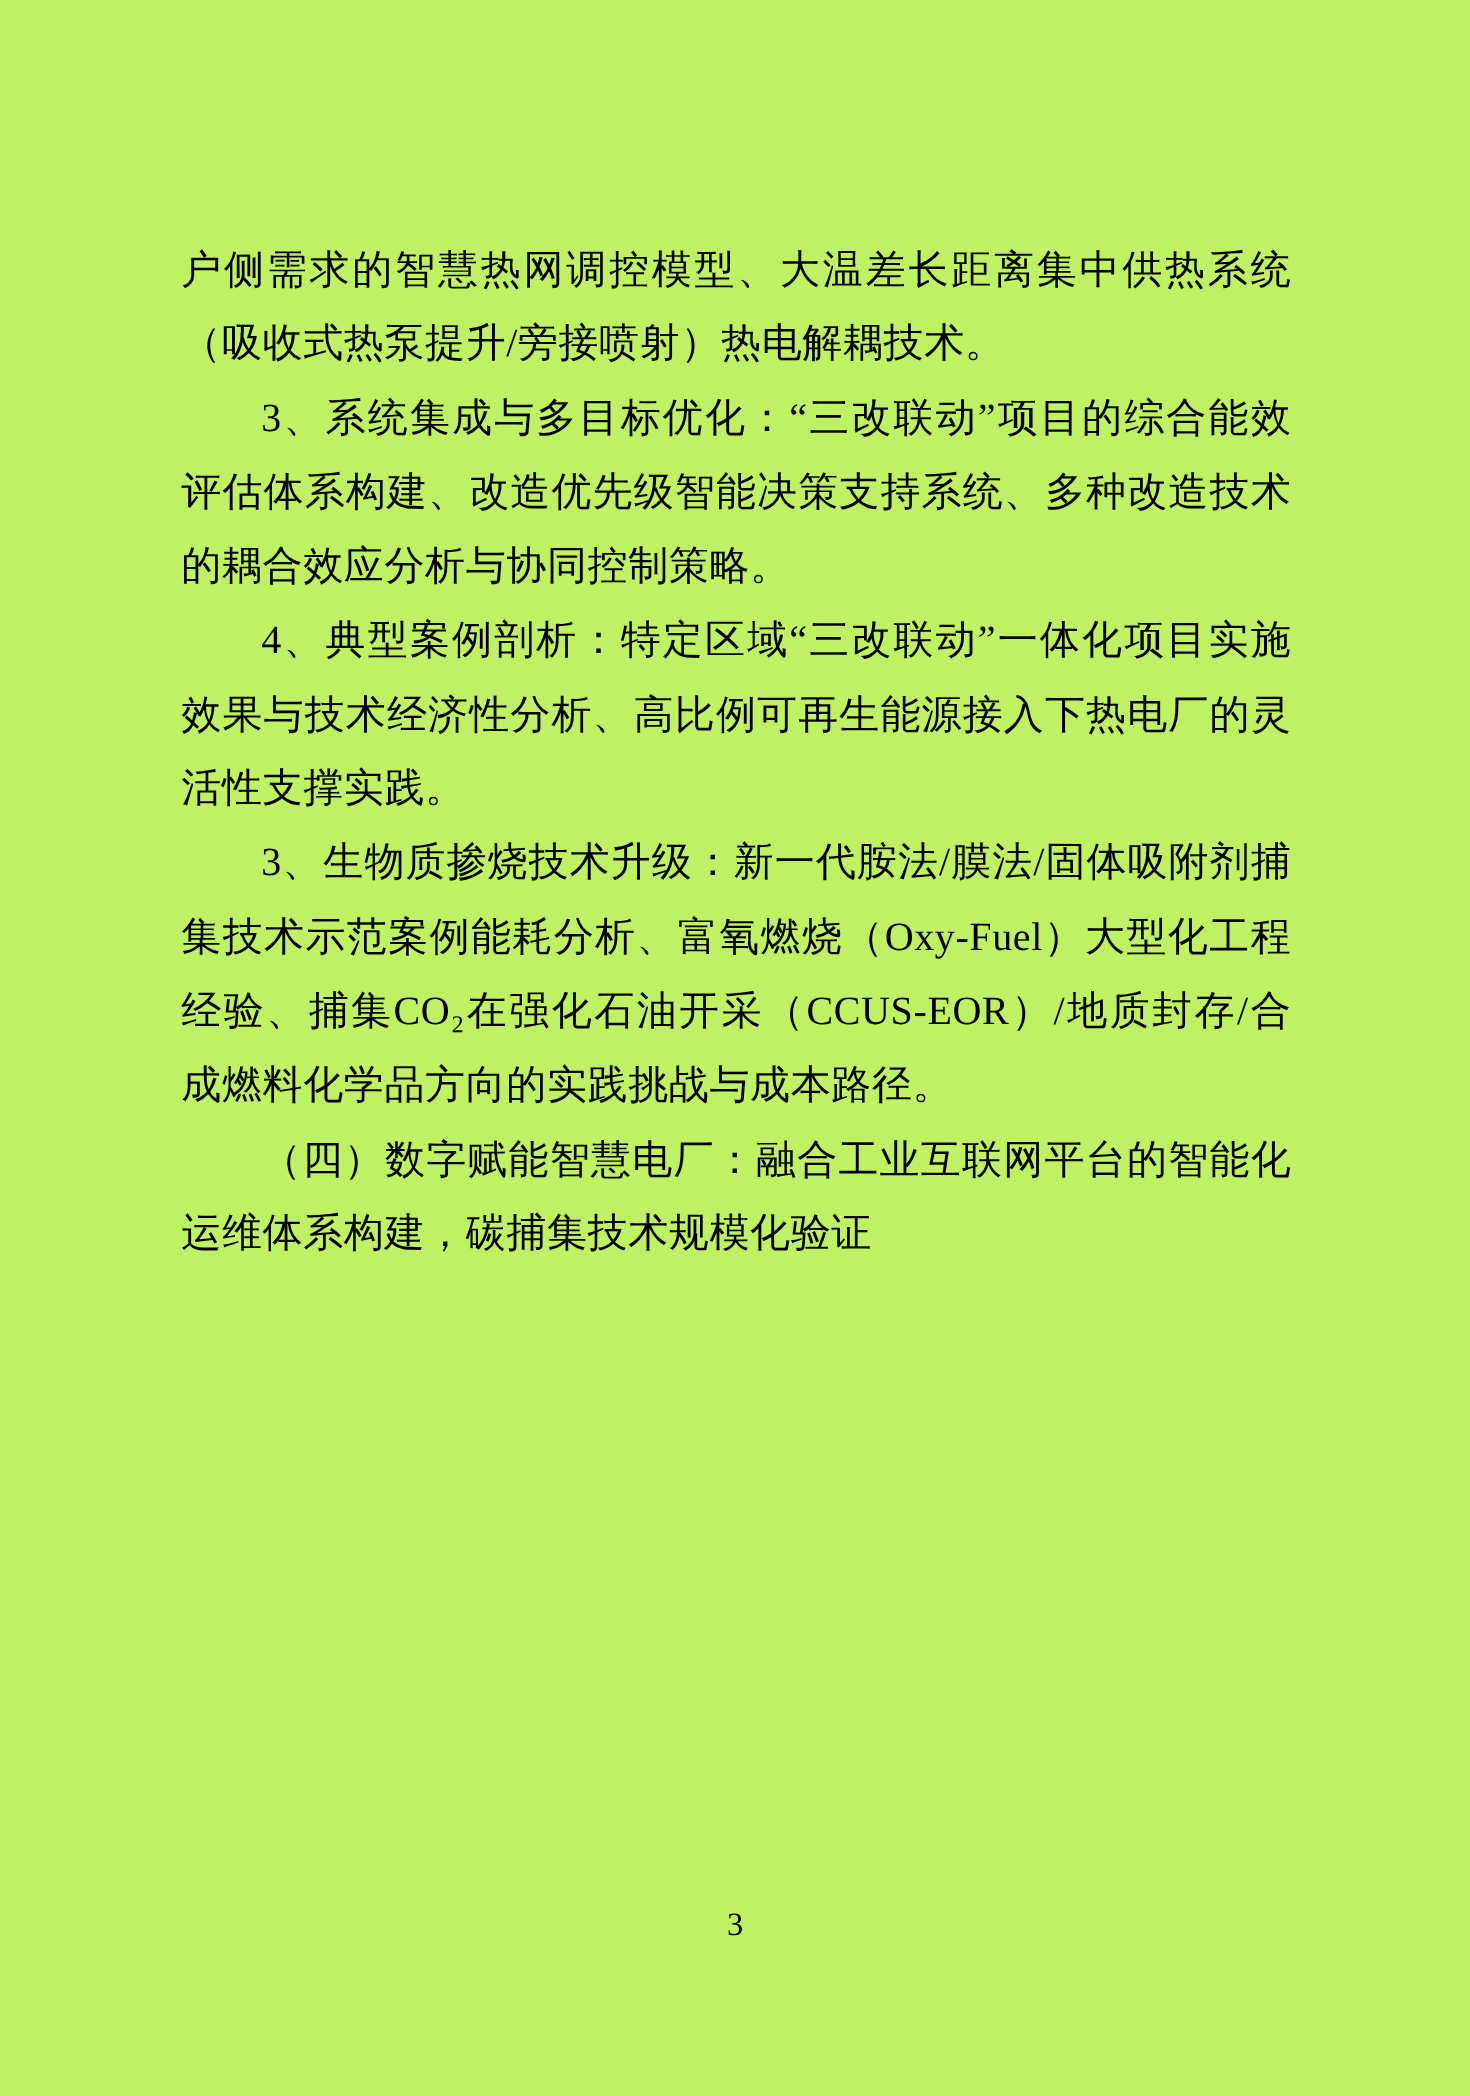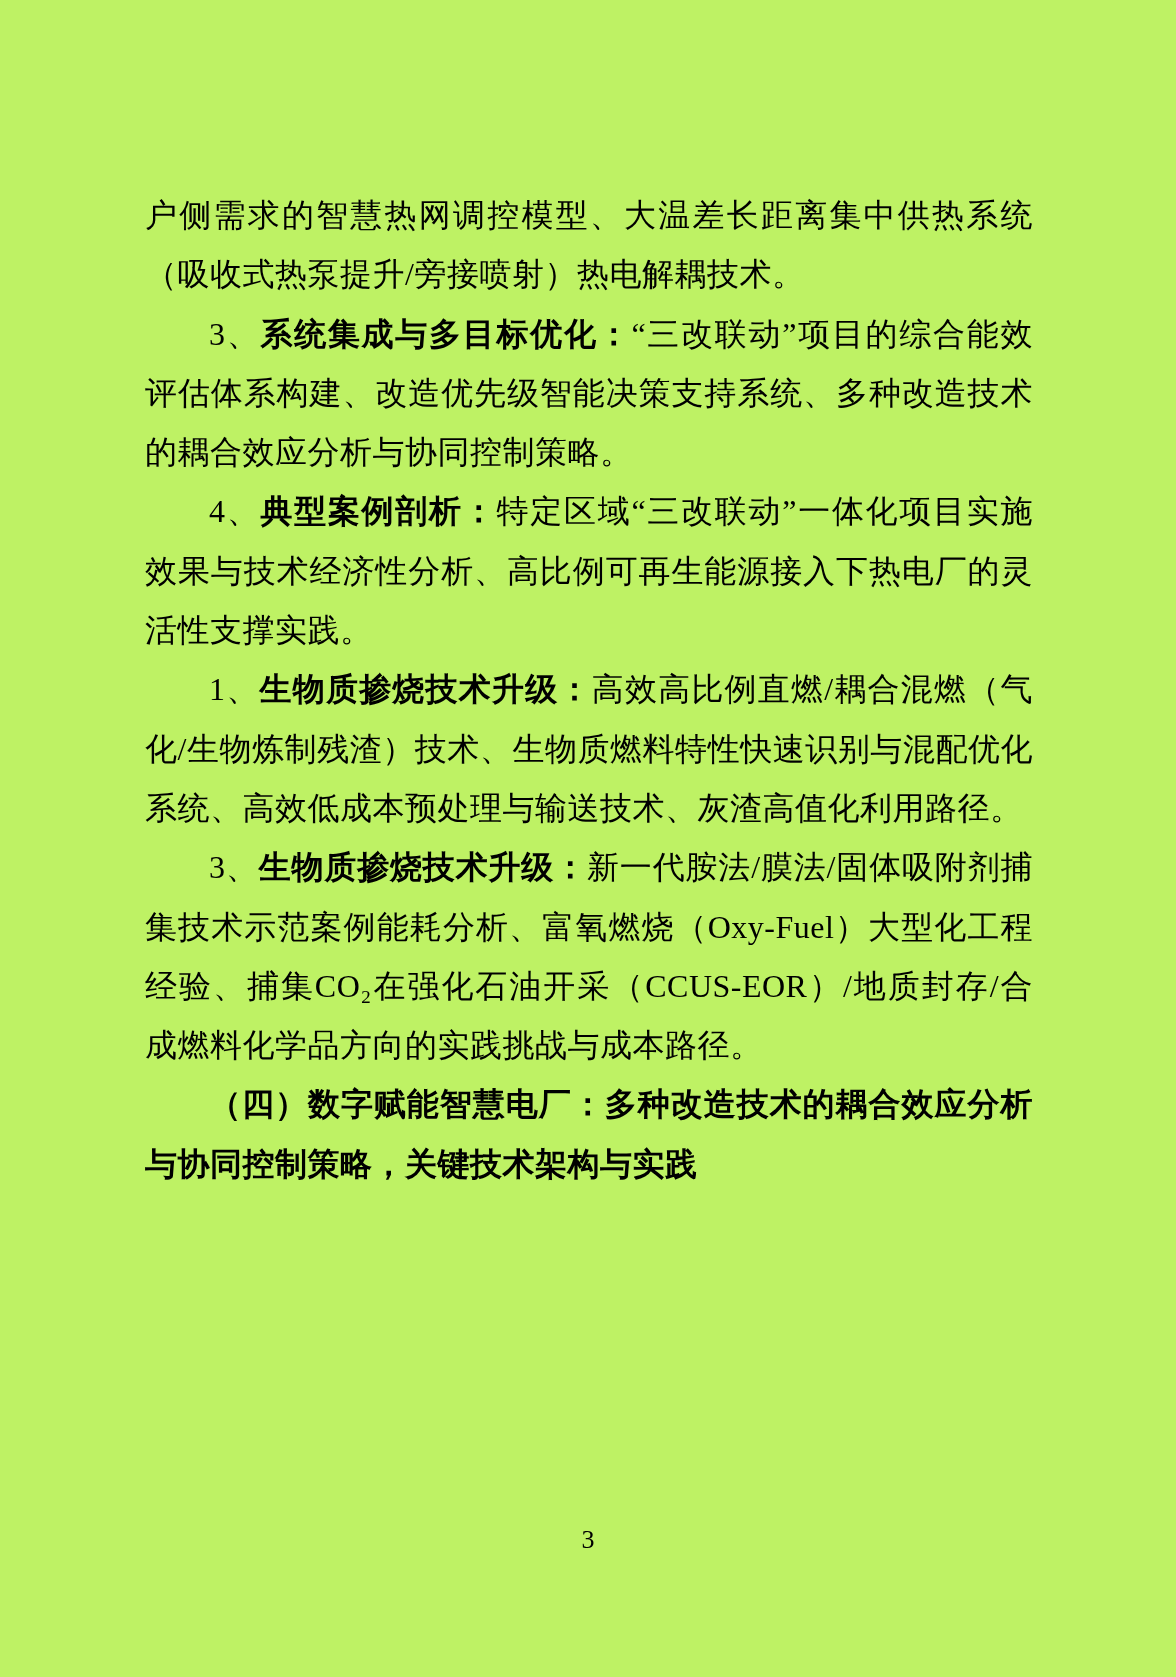--- a/index.html
+++ b/index.html
@@ -36,21 +36,21 @@
     line-height: 59.3px;
     text-align: justify;
     text-justify: inter-character;
     letter-spacing: 0.5px;
     color: #000000;
   }
   .para.indent {
     text-indent: 2em;
   }
   .para .bold {
-    font-weight: bold;
+    font-weight: normal;
   }
   .page-footer {
     position: absolute;
     left: 0;
     top: 1524px;
     width: 1176px;
     text-align: center;
   }
   .page-number {
     font-size: 26px;
@@ -60,22 +60,21 @@
 </style>
 </head>
 <body>
 
 <div class="page">
 
   <div class="doc-body">
       <p class="para"><span>户侧需求的智慧热网调控模型、大温差长距离集中供热系统（吸收式热泵提升/旁接喷射）热电解耦技术。</span></p>
       <p class="para indent"><span>3、</span><span class="bold">系统集成与多目标优化：</span><span>“三改联动”项目的综合能效评估体系构建、改造优先级智能决策支持系统、多种改造技术的耦合效应分析与协同控制策略。</span></p>
       <p class="para indent"><span>4、</span><span class="bold">典型案例剖析：</span><span>特定区域“三改联动”一体化项目实施效果与技术经济性分析、高比例可再生能源接入下热电厂的灵活性支撑实践。</span></p>
-      <p class="para indent"><span>1、</span><span class="bold">生物质掺烧技术升级：</span><span>高效高比例直燃/耦合混燃（气化/生物炼制残渣）技术、生物质燃料特性快速识别与混配优化系统、高效低成本预处理与输送技术、灰渣高值化利用路径。</span></p>
       <p class="para indent"><span>3、</span><span class="bold">生物质掺烧技术升级：</span><span>新一代胺法/膜法/固体吸附剂捕集技术示范案例能耗分析、富氧燃烧（Oxy-Fuel）大型化工程经验、捕集CO₂在强化石油开采（CCUS-EOR）/地质封存/合成燃料化学品方向的实践挑战与成本路径。</span></p>
-      <p class="para indent"><span class="bold">（四）数字赋能智慧电厂：多种改造技术的耦合效应分析与协同控制策略，关键技术架构与实践</span></p>
+      <p class="para indent"><span class="bold">（四）数字赋能智慧电厂：融合工业互联网平台的智能化运维体系构建，碳捕集技术规模化验证</span></p>
     </div>
 
   <div class="page-footer">
     <span class="page-number">3</span>
   </div>
 
 </div>
 
 </body></html>

